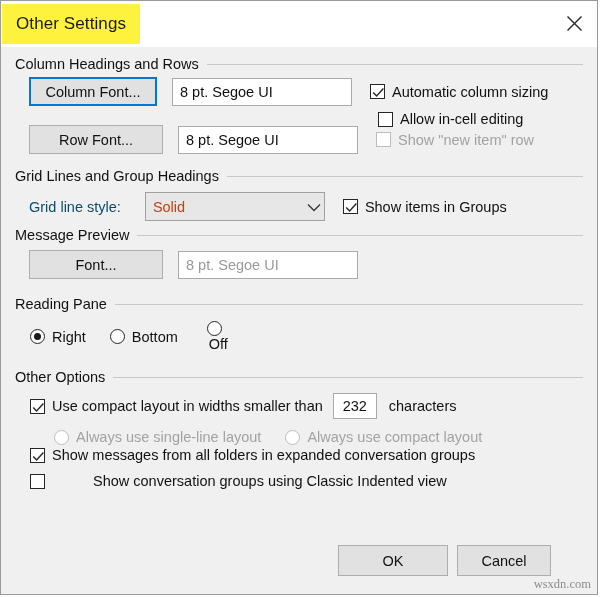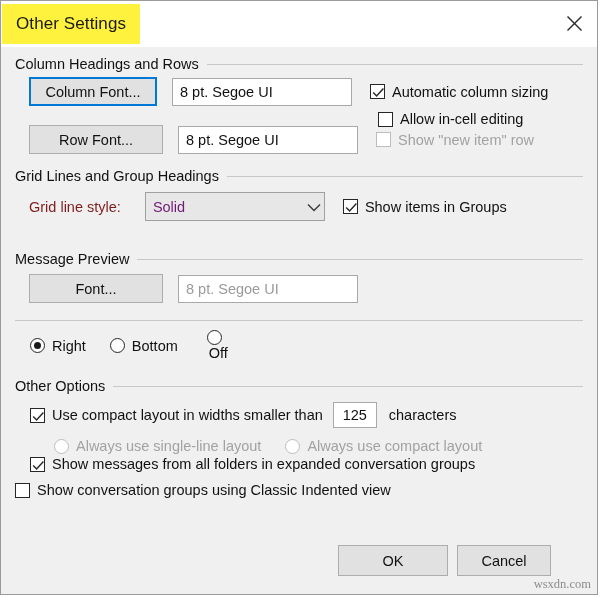--- a/index.html
+++ b/index.html
@@ -133,21 +133,21 @@
   
   .combo {
     background: #e7e7e7;
     border: 1px solid #a0a0a0;
     box-sizing: border-box;
     display: flex;
     align-items: center;
     justify-content: space-between;
     padding: 0 3px 0 7px;
     font-size: 14.5px;
-    color: #701a75;
+    color: #c2410c;
     cursor: pointer;
   }
   .chev { display:block; }
 
   
   .check-row {
     display: flex;
     align-items: center;
     cursor: pointer;
   }
@@ -272,50 +272,51 @@
         <span class="check-label disabled">Show "new item" row</span>
       </div>
     </div>
 
     <div class="group-head" style="margin-top:14px;">
       <span class="label">Grid Lines and Group Headings</span>
       <span class="rule"></span>
     </div>
 
     <div class="row" style="margin-top:8px;">
-      <span style="font-size:14.5px;color:#7f1d1d;margin-left:14px;">Grid line style:</span>
+      <span style="font-size:14.5px;color:#0c4a6e;margin-left:14px;">Grid line style:</span>
       <div class="combo" style="width:180px;height:29px;margin-left:24px;">
         <span>Solid</span>
         <span class="chev">
           <svg width="14" height="9" viewBox="0 0 14 9">
               <polyline points="1,1.5 7,7.5 13,1.5" fill="none" stroke="#3a3a3a" stroke-width="1.4"></polyline>
             </svg>
         </span>
       </div>
       <div class="check-row" style="margin-left:18px;">
         <span class="cb">
           <svg width="17" height="17" viewBox="0 0 17 17">
               <polyline points="3.2,8.4 6.6,11.9 13.4,4.4" fill="none" stroke="#2b2b2b" stroke-width="1.5"></polyline>
             </svg>
         </span>
         <span class="check-label">Show items in Groups</span>
       </div>
     </div>
 
-    <div class="group-head" style="margin-top:30px;">
+    <div class="group-head" style="margin-top:6px;">
       <span class="label">Message Preview</span>
       <span class="rule"></span>
     </div>
 
     <div class="row" style="margin-top:7px;">
       <div class="btn" style="width:134px;height:29px;margin-left:14px;">Font...</div>
       <div class="textfield disabled" style="width:180px;height:28px;margin-left:15px;">8 pt. Segoe UI</div>
     </div>
 
     <div class="group-head" style="margin-top:17px;">
+      <span class="label">Reading Pane</span>
       <span class="rule"></span>
     </div>
 
     <div class="row" style="margin-top:9px;">
       <div class="radio-row" style="margin-left:15px;">
         <span class="rb">
             <span class="dot"></span>
           </span>
         <span class="radio-label">Right</span>
       </div>
@@ -336,21 +337,21 @@
 
     <div class="row" style="margin-top:8px;">
       <div class="check-row" style="margin-left:15px;">
         <span class="cb">
           <svg width="17" height="17" viewBox="0 0 17 17">
               <polyline points="3.2,8.4 6.6,11.9 13.4,4.4" fill="none" stroke="#2b2b2b" stroke-width="1.5"></polyline>
             </svg>
         </span>
         <span class="check-label">Use compact layout in widths smaller than</span>
       </div>
-      <div class="textfield" style="width:44px;height:26px;margin-left:10px;padding-left:0;justify-content:center;">125</div>
+      <div class="textfield" style="width:44px;height:26px;margin-left:10px;padding-left:0;justify-content:center;">232</div>
       <span style="font-size:14.5px;color:#111;margin-left:12px;">characters</span>
     </div>
 
     <div class="row" style="margin-top:10px;">
       <div class="radio-row" style="margin-left:39px;">
         <span class="rb disabled"></span>
         <span class="radio-label disabled">Always use single-line layout</span>
       </div>
       <div class="radio-row" style="margin-left:24px;">
         <span class="rb disabled"></span>
@@ -363,21 +364,21 @@
         <span class="cb">
           <svg width="17" height="17" viewBox="0 0 17 17">
               <polyline points="3.2,8.4 6.6,11.9 13.4,4.4" fill="none" stroke="#2b2b2b" stroke-width="1.5"></polyline>
             </svg>
         </span>
         <span class="check-label">Show messages from all folders in expanded conversation groups</span>
       </div>
     </div>
 
     <div class="row" style="margin-top:10px;">
-      <div class="check-row" style="">
+      <div class="check-row" style="margin-left:15px;gap:41px;">
         <span class="cb"></span>
         <span class="check-label">Show conversation groups using Classic Indented view</span>
       </div>
     </div>
 
     <div class="footer">
       <div class="btn" style="position:absolute;left:337px;top:3px;width:110px;height:31px;">OK</div>
       <div class="btn" style="position:absolute;left:456px;top:3px;width:94px;height:31px;">Cancel</div>
       <span class="watermark">wsxdn.com</span>
     </div>

